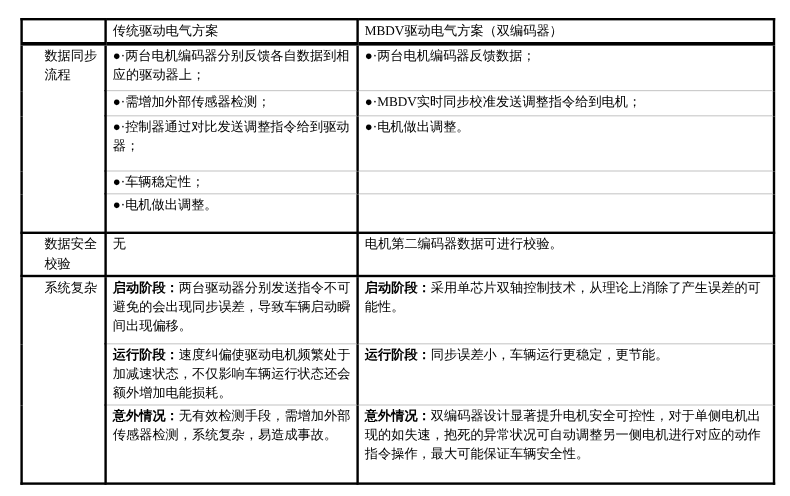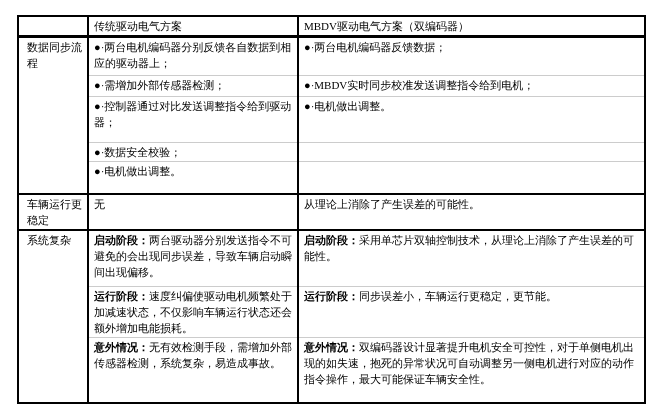--- a/index.html
+++ b/index.html
@@ -38,21 +38,21 @@
     border-bottom: 3px solid #000000;
   }
   
   td.cell-sub {
     border-left: 2px solid #000000;
     border-right: 2px solid #000000;
     border-top: 1px solid #cccccc;
     border-bottom: 1px solid #cccccc;
   }
   td.cell-label {
-    padding-left: 8px;
+    padding-left: 18px;
     padding-right: 4px;
   }
   .stage-label {
     font-weight: bold;
     text-align: center;
   }
 </style>
 </head>
 <body>
 
@@ -77,32 +77,32 @@
   </tr>
   <tr style="height:21px">
     <td class="cell-sub">●·需增加外部传感器检测；</td>
     <td class="cell-sub">●·MBDV实时同步校准发送调整指令给到电机；</td>
   </tr>
   <tr style="height:46px">
     <td class="cell-sub">●·控制器通过对比发送调整指令给到驱动器；</td>
     <td class="cell-sub">●·电机做出调整。</td>
   </tr>
   <tr style="height:18px">
-    <td class="cell-sub">●·数据安全校验；</td>
+    <td class="cell-sub">●·车辆稳定性；</td>
     <td class="cell-sub"></td>
   </tr>
   <tr style="height:32px">
     <td class="cell-sub" style="border-bottom:2px solid #000">●·电机做出调整。</td>
     <td class="cell-sub" style="border-bottom:2px solid #000"></td>
   </tr>
 
   <tr style="height:34px">
-    <td class="cell-main cell-label">车辆运行更稳定</td>
+    <td class="cell-main cell-label">数据安全校验</td>
     <td class="cell-main">无</td>
-    <td class="cell-main">从理论上消除了产生误差的可能性。</td>
+    <td class="cell-main">电机第二编码器数据可进行校验。</td>
   </tr>
 
   <tr style="height:57px">
     <td class="cell-main cell-label" rowspan="3">系统复杂</td>
     <td class="cell-sub"><span class="stage-label">启动阶段：</span><span>两台驱动器分别发送指令不可避免的会出现同步误差，导致车辆启动瞬间出现偏移。</span></td>
     <td class="cell-sub"><span class="stage-label">启动阶段：</span><span>采用单芯片双轴控制技术，从理论上消除了产生误差的可能性。</span></td>
   </tr>
   <tr style="height:51px">
     <td class="cell-sub"><span class="stage-label">运行阶段：</span><span>速度纠偏使驱动电机频繁处于加减速状态，不仅影响车辆运行状态还会额外增加电能损耗。</span></td>
     <td class="cell-sub"><span class="stage-label">运行阶段：</span><span>同步误差小，车辆运行更稳定，更节能。</span></td>

